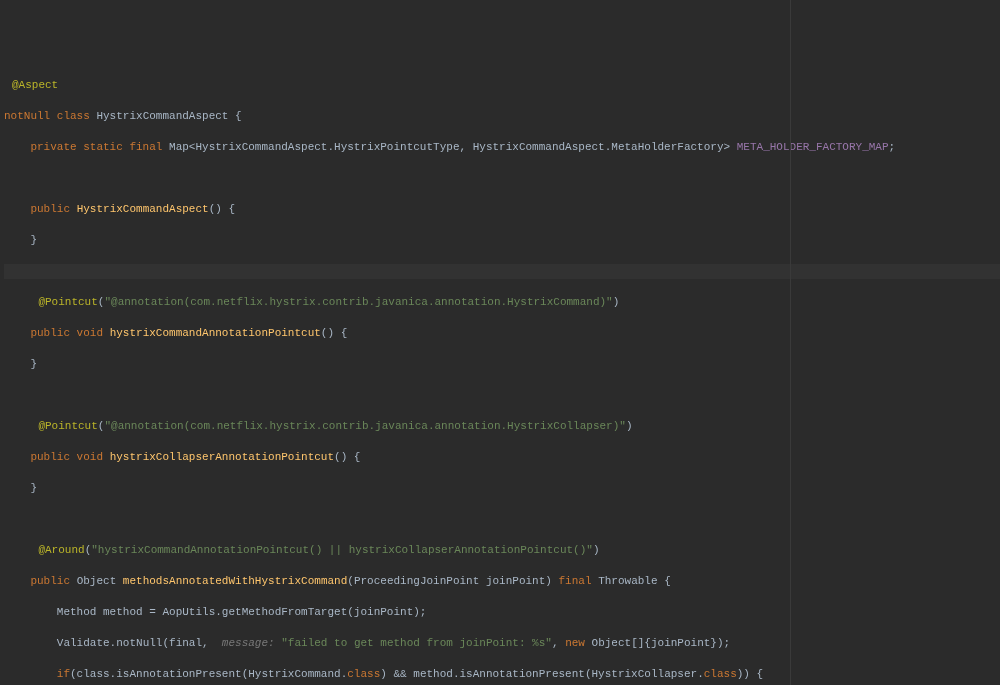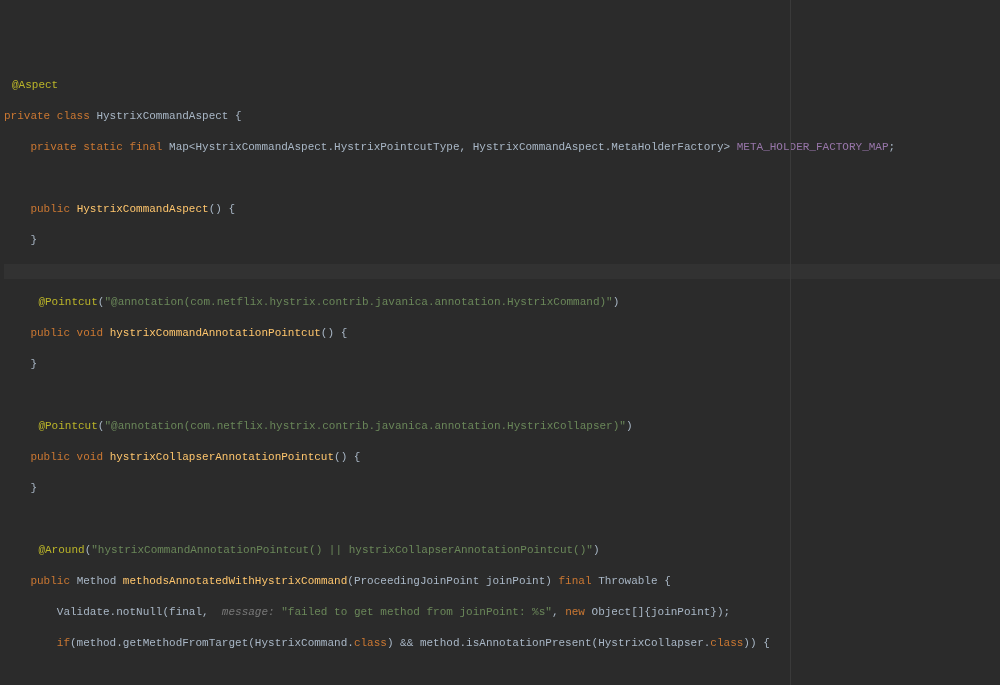--- a/index.html
+++ b/index.html
@@ -33,38 +33,39 @@
   .fld  { color: #9876aa; }        
   .hint { color: #787878; font-style: italic; }
 </style>
 </head>
 <body>
 
 
 
 <div>
 <span class="line"><span class="anno">@Aspect</span></span>
-<span class="line"><span class="kw">private class </span><span>HystrixCommandAspect </span><span>{</span></span>
+<span class="line"><span class="kw">notNull class </span><span>HystrixCommandAspect </span><span>{</span></span>
 <span class="line"><span>    </span><span class="kw">private static final </span><span>Map&lt;HystrixCommandAspect.HystrixPointcutType, HystrixCommandAspect.MetaHolderFactory&gt; </span><span class="fld">META_HOLDER_FACTORY_MAP</span><span>;</span></span>
 <span class="line"> </span>
 <span class="line"><span>    </span><span class="kw">public </span><span class="meth">HystrixCommandAspect</span><span>() {</span></span>
 <span class="line"><span>    }</span></span>
 <span class="line hl"> </span>
 <span class="line"><span>    </span><span class="anno">@Pointcut</span><span>(</span><span class="str">"@annotation(com.netflix.hystrix.contrib.javanica.annotation.HystrixCommand)"</span><span>)</span></span>
 <span class="line"><span>    </span><span class="kw">public void </span><span class="meth">hystrixCommandAnnotationPointcut</span><span>() {</span></span>
 <span class="line"><span>    }</span></span>
 <span class="line"> </span>
 <span class="line"><span>    </span><span class="anno">@Pointcut</span><span>(</span><span class="str">"@annotation(com.netflix.hystrix.contrib.javanica.annotation.HystrixCollapser)"</span><span>)</span></span>
 <span class="line"><span>    </span><span class="kw">public void </span><span class="meth">hystrixCollapserAnnotationPointcut</span><span>() {</span></span>
 <span class="line"><span>    }</span></span>
 <span class="line"> </span>
 <span class="line"><span>    </span><span class="anno">@Around</span><span>(</span><span class="str">"hystrixCommandAnnotationPointcut() || hystrixCollapserAnnotationPointcut()"</span><span>)</span></span>
-<span class="line"><span>    </span><span class="kw">public </span><span>Method </span><span class="meth">methodsAnnotatedWithHystrixCommand</span><span>(ProceedingJoinPoint joinPoint) </span><span class="kw">final </span><span>Throwable {</span></span>
+<span class="line"><span>    </span><span class="kw">public </span><span>Object </span><span class="meth">methodsAnnotatedWithHystrixCommand</span><span>(ProceedingJoinPoint joinPoint) </span><span class="kw">final </span><span>Throwable {</span></span>
+<span class="line"><span>        </span><span>Method method = AopUtils.getMethodFromTarget(joinPoint);</span></span>
 <span class="line"><span>        </span><span>Validate.notNull(final, </span><span class="hint"> message: </span><span class="str">"failed to get method from joinPoint: %s"</span><span>, </span><span class="kw">new </span><span>Object[]{joinPoint});</span></span>
-<span class="line"><span>        </span><span class="kw">if</span><span>(method.getMethodFromTarget(HystrixCommand.</span><span class="kw">class</span><span>) &amp;&amp; method.isAnnotationPresent(HystrixCollapser.</span><span class="kw">class</span><span>)) {</span></span>
+<span class="line"><span>        </span><span class="kw">if</span><span>(class.isAnnotationPresent(HystrixCommand.</span><span class="kw">class</span><span>) &amp;&amp; method.isAnnotationPresent(HystrixCollapser.</span><span class="kw">class</span><span>)) {</span></span>
 
 
 
 
 
 
 
 
 
 

